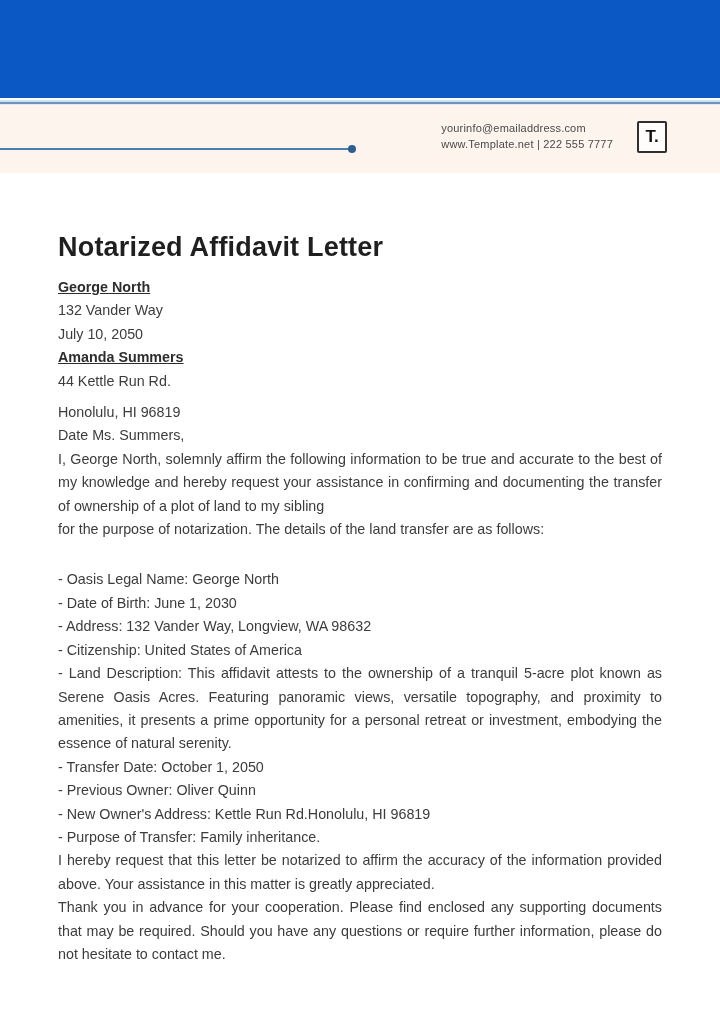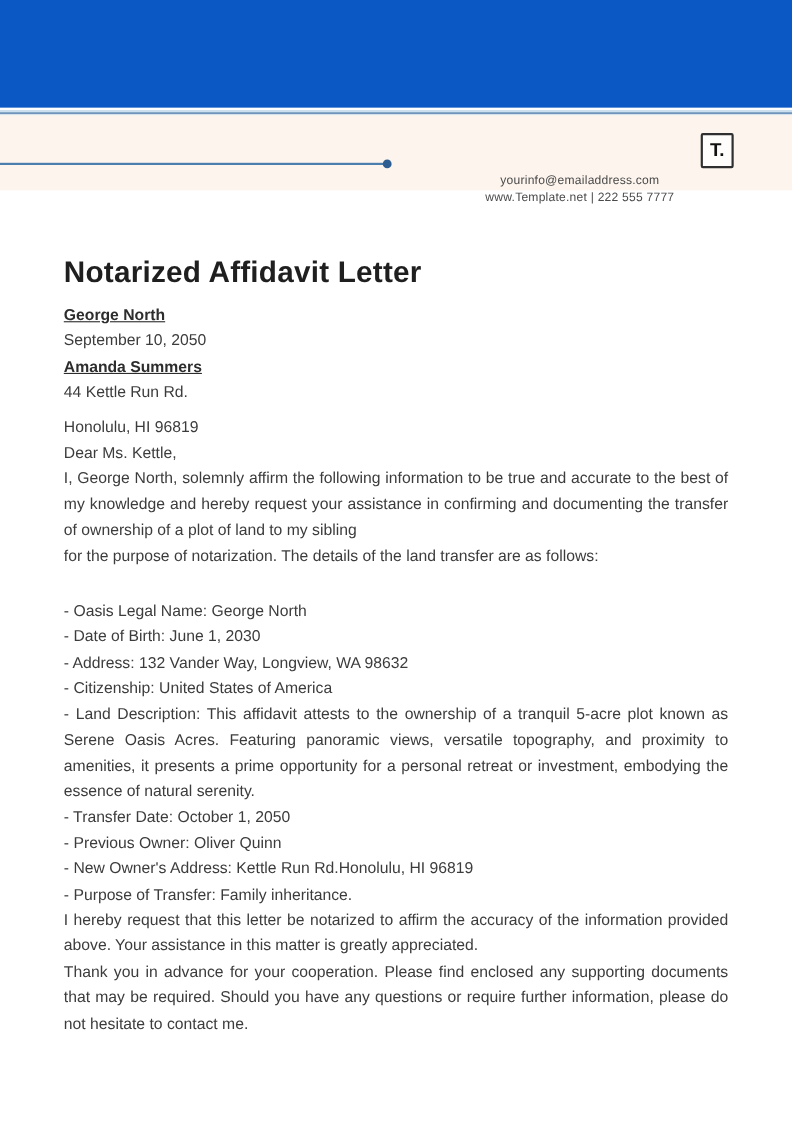--- a/index.html
+++ b/index.html
@@ -42,26 +42,25 @@
     width: 8px;
     height: 8px;
     border-radius: 50%;
     background: #2E5E91;
   }
 
   .contact-block {
     position: absolute;
     top: 15px;
     right: 107px;
-    text-align: center;
+    text-align: left;
     font-size: 11px;
     line-height: 16px;
     color: #4A4A4A;
     letter-spacing: 0.2px;
-    margin-top: 36px;
   }
 
   .logo-box {
     position: absolute;
     top: 16px;
     right: 53px;
     width: 30px;
     height: 32px;
     border: 2px solid #2F2F2F;
     border-radius: 2px;
@@ -122,28 +121,29 @@
         <span>222 555 7777</span>
       </div>
     </div>
     <div class="logo-box">T.</div>
   </div>
 
   <div class="content">
     <h1 class="doc-title">Notarized Affidavit Letter</h1>
 
     <div class="line bold">George North</div>
-    <div class="line">September 10, 2050</div>
+    <div class="line">132 Vander Way</div>
+    <div class="line">July 10, 2050</div>
     <div class="line bold">Amanda Summers</div>
     <div class="line">44 Kettle Run Rd.</div>
 
     <div class="spacer-sm"></div>
 
     <div class="line">Honolulu, HI 96819</div>
-    <div class="line">Dear Ms. Kettle,</div>
+    <div class="line">Date Ms. Summers,</div>
 
     <p class="just">I, George North, solemnly affirm the following information to be true and accurate to the best of my knowledge and hereby request your assistance in confirming and documenting the transfer of ownership of a plot of land to my sibling</p>
     <p>for the purpose of notarization. The details of the land transfer are as follows:</p>
 
     <div class="spacer-lg"></div>
 
     <p class="just">- Oasis Legal Name: George North</p>
     <p class="just">- Date of Birth: June 1, 2030</p>
     <p class="just">- Address: 132 Vander Way, Longview, WA 98632</p>
     <p class="just">- Citizenship: United States of America</p>

